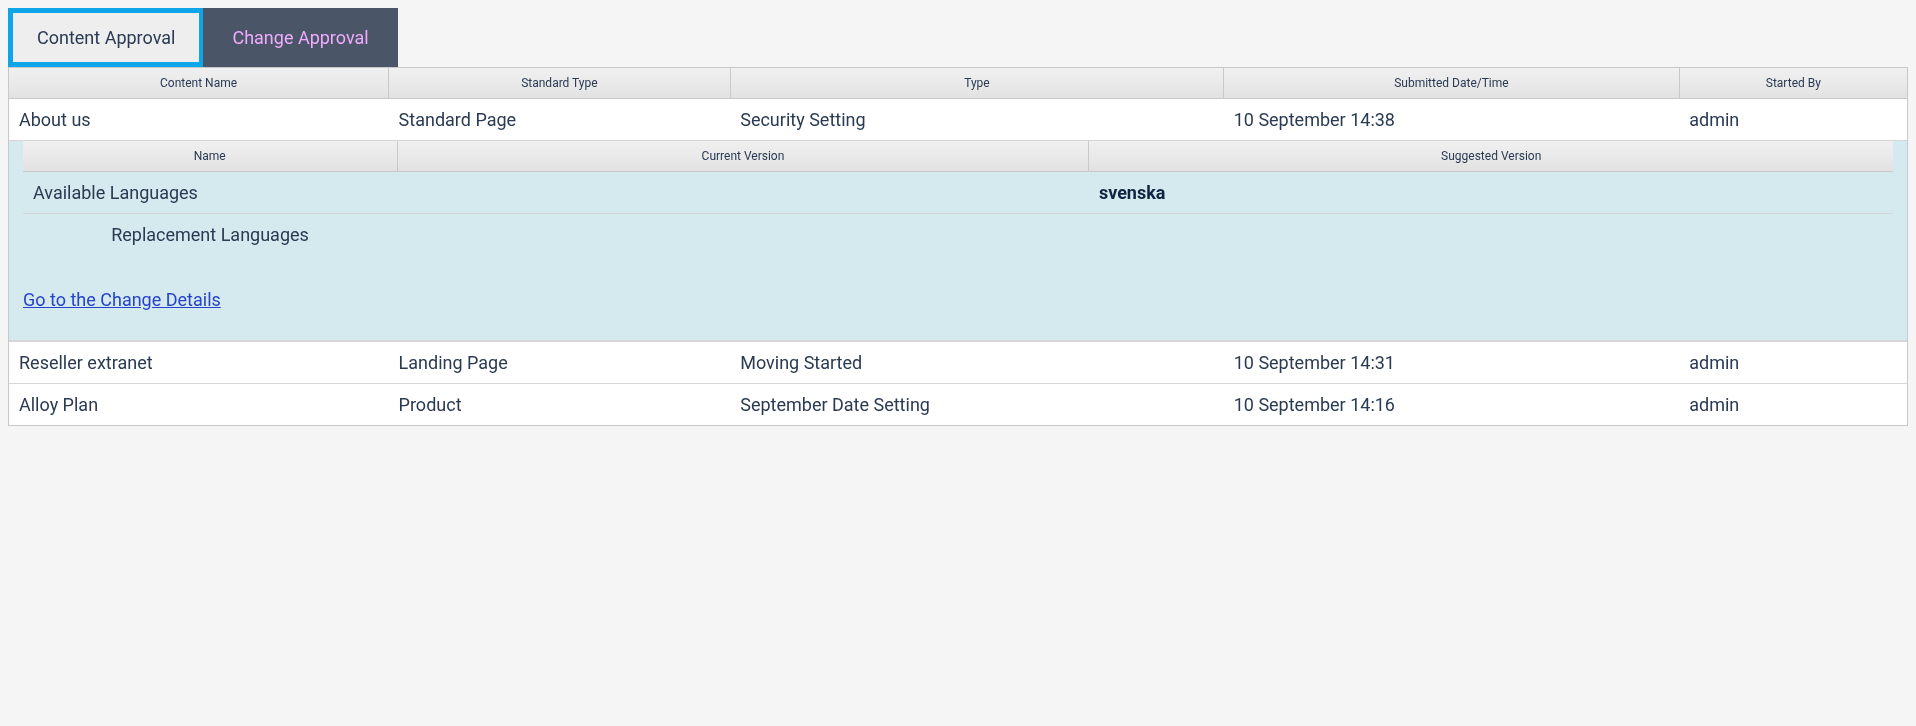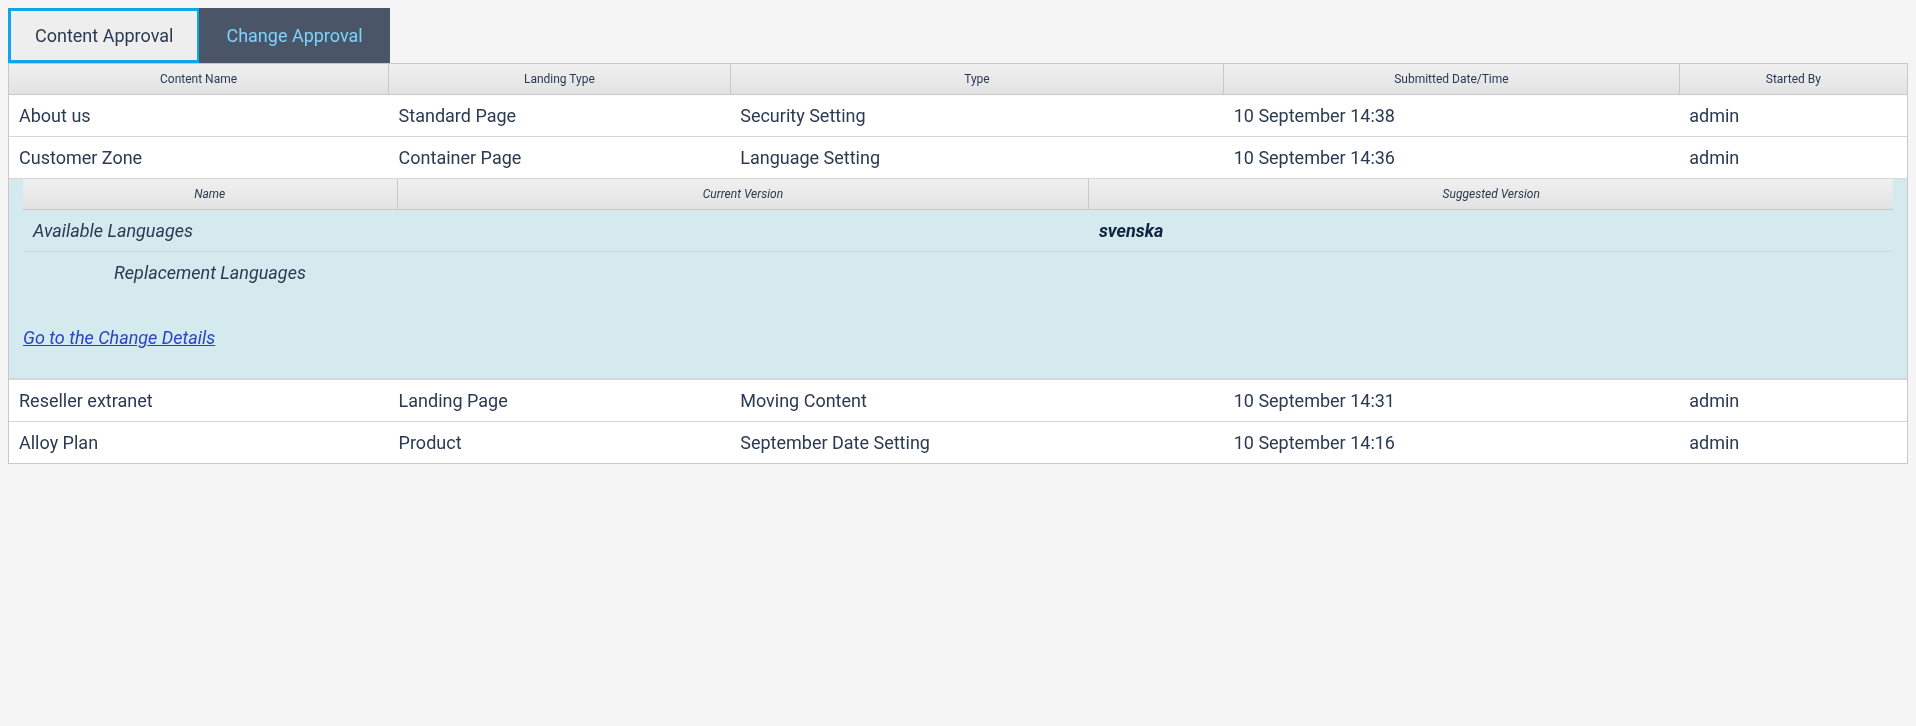--- a/index.html
+++ b/index.html
@@ -13,29 +13,29 @@
       padding: 8px;
       color: #2a3a52;
       font-size: 18px;
     }
     .tabs {
       display: flex;
     }
     .tab {
       padding: 14px 24px;
       background: #eeeeee;
-      border: 3px solid #0ea5e9;
+      border: 5px solid #0ea5e9;
       color: #2a3a52;
       cursor: pointer;
       font-size: 18px;
       margin-right: -1px;
     }
     .tab.active {
       background: #4a5568;
-      color: #7dd3fc;
+      color: #f0abfc;
       border-color: #4a5568;
     }
     .table-wrap {
       border: 1px solid #c8c8c8;
       background: #ffffff;
     }
     table.main {
       width: 100%;
       border-collapse: collapse;
     }
@@ -121,43 +121,36 @@
     <colgroup>
       <col class="col-name">
       <col class="col-content-type">
       <col class="col-type">
       <col class="col-date">
       <col class="col-by">
     </colgroup>
     <thead>
       <tr>
         <th>Content Name</th>
-        <th>Landing Type</th>
+        <th>Standard Type</th>
         <th>Type</th>
         <th>Submitted Date/Time</th>
         <th>Started By</th>
       </tr>
     </thead>
     <tbody>
       <tr>
         <td>About us</td>
         <td>Standard Page</td>
         <td>Security Setting</td>
         <td>10 September 14:38</td>
         <td>admin</td>
       </tr>
       <tr>
-        <td>Customer Zone</td>
-        <td>Container Page</td>
-        <td>Language Setting</td>
-        <td>10 September 14:36</td>
-        <td>admin</td>
-      </tr>
-      <tr>
-        <td colspan="5" style="padding:0;font-style:italic;">
+        <td colspan="5" style="padding:0;">
           <div class="detail-panel">
             <table class="detail-table">
               <colgroup>
                 <col class="d-col-name">
                 <col class="d-col-current">
                 <col class="d-col-suggested">
               </colgroup>
               <thead>
                 <tr>
                   <th>Name</th>
@@ -178,21 +171,21 @@
                 </tr>
               </tbody>
             </table>
             <a class="detail-link">Go to the Change Details</a>
           </div>
         </td>
       </tr>
       <tr>
         <td>Reseller extranet</td>
         <td>Landing Page</td>
-        <td>Moving Content</td>
+        <td>Moving Started</td>
         <td>10 September 14:31</td>
         <td>admin</td>
       </tr>
       <tr>
         <td>Alloy Plan</td>
         <td>Product</td>
         <td>September Date Setting</td>
         <td>10 September 14:16</td>
         <td>admin</td>
       </tr>

